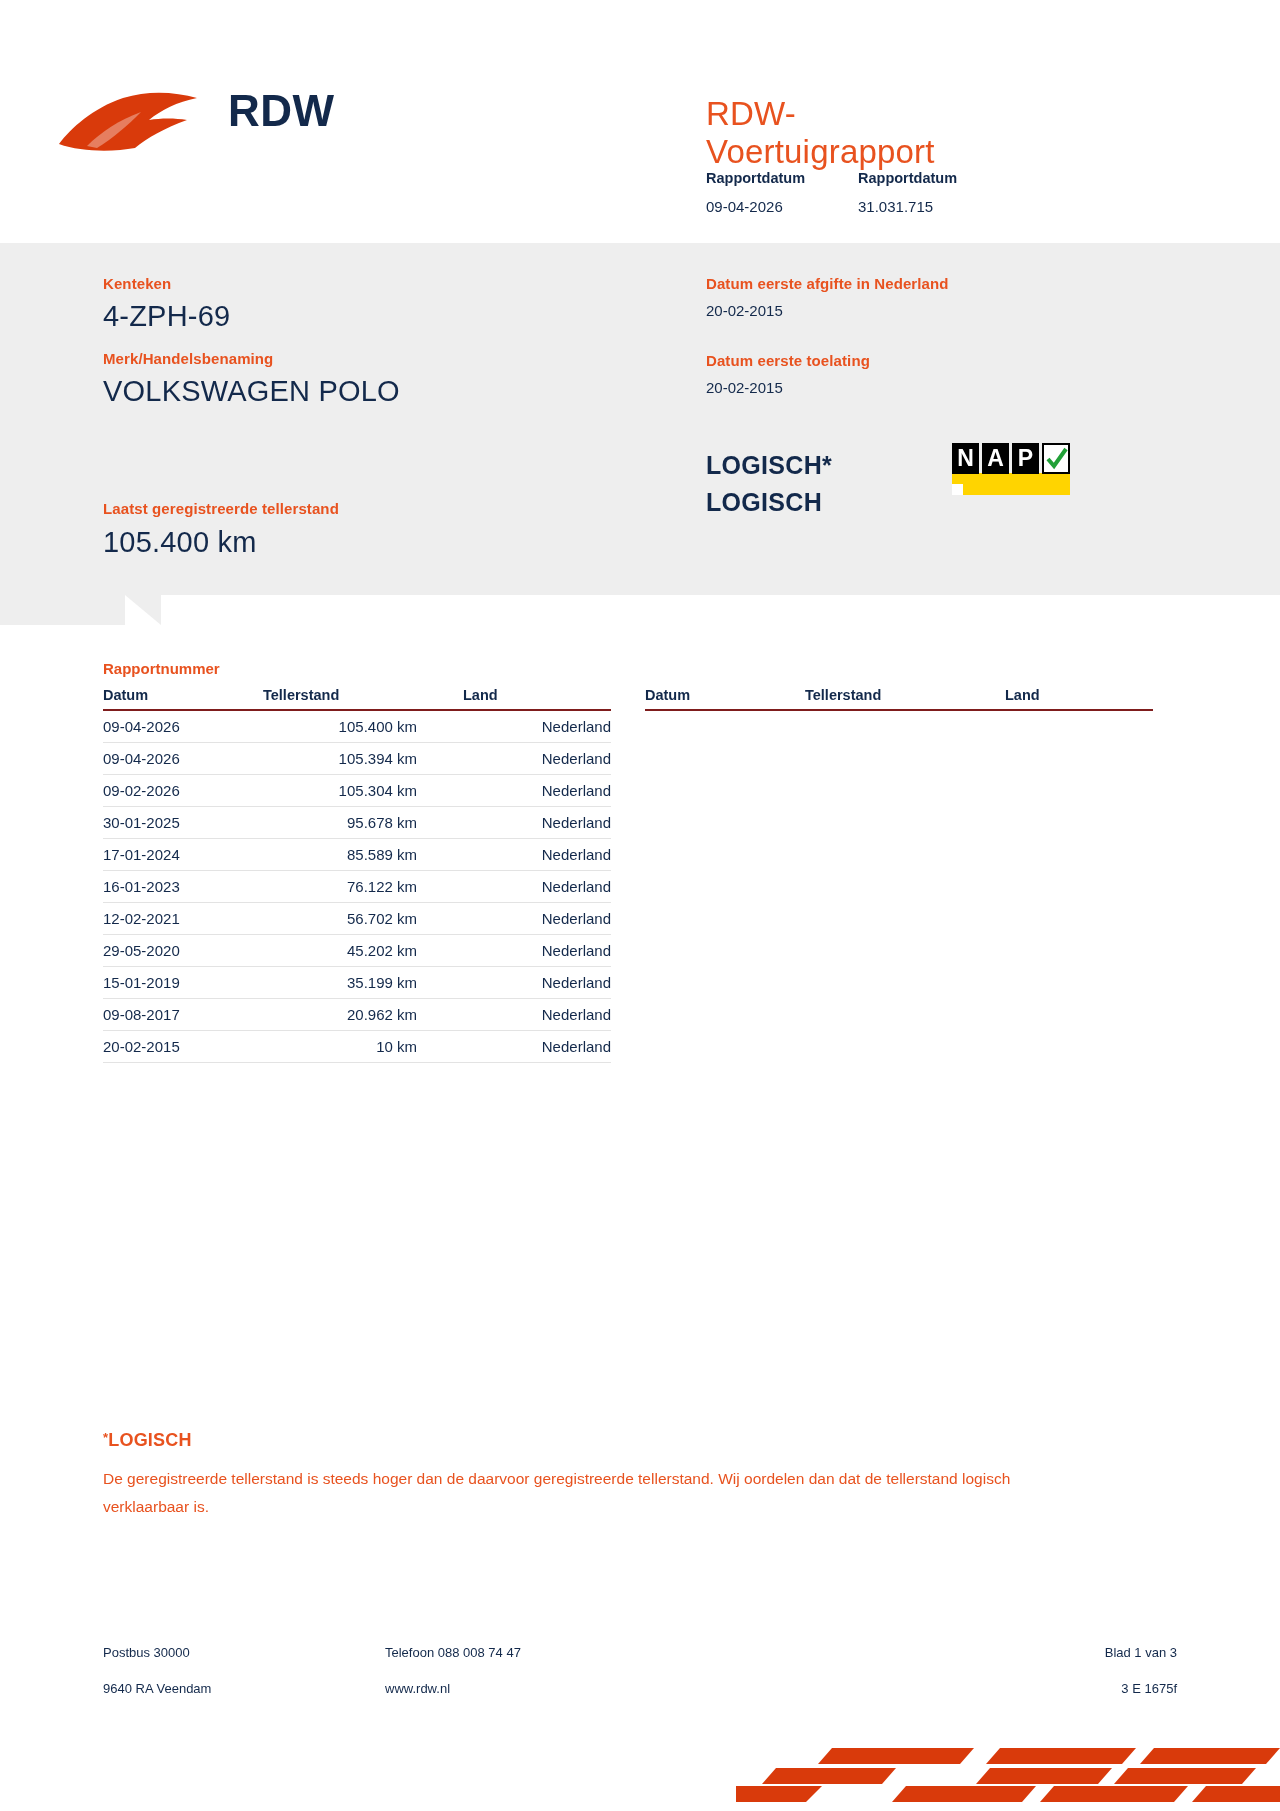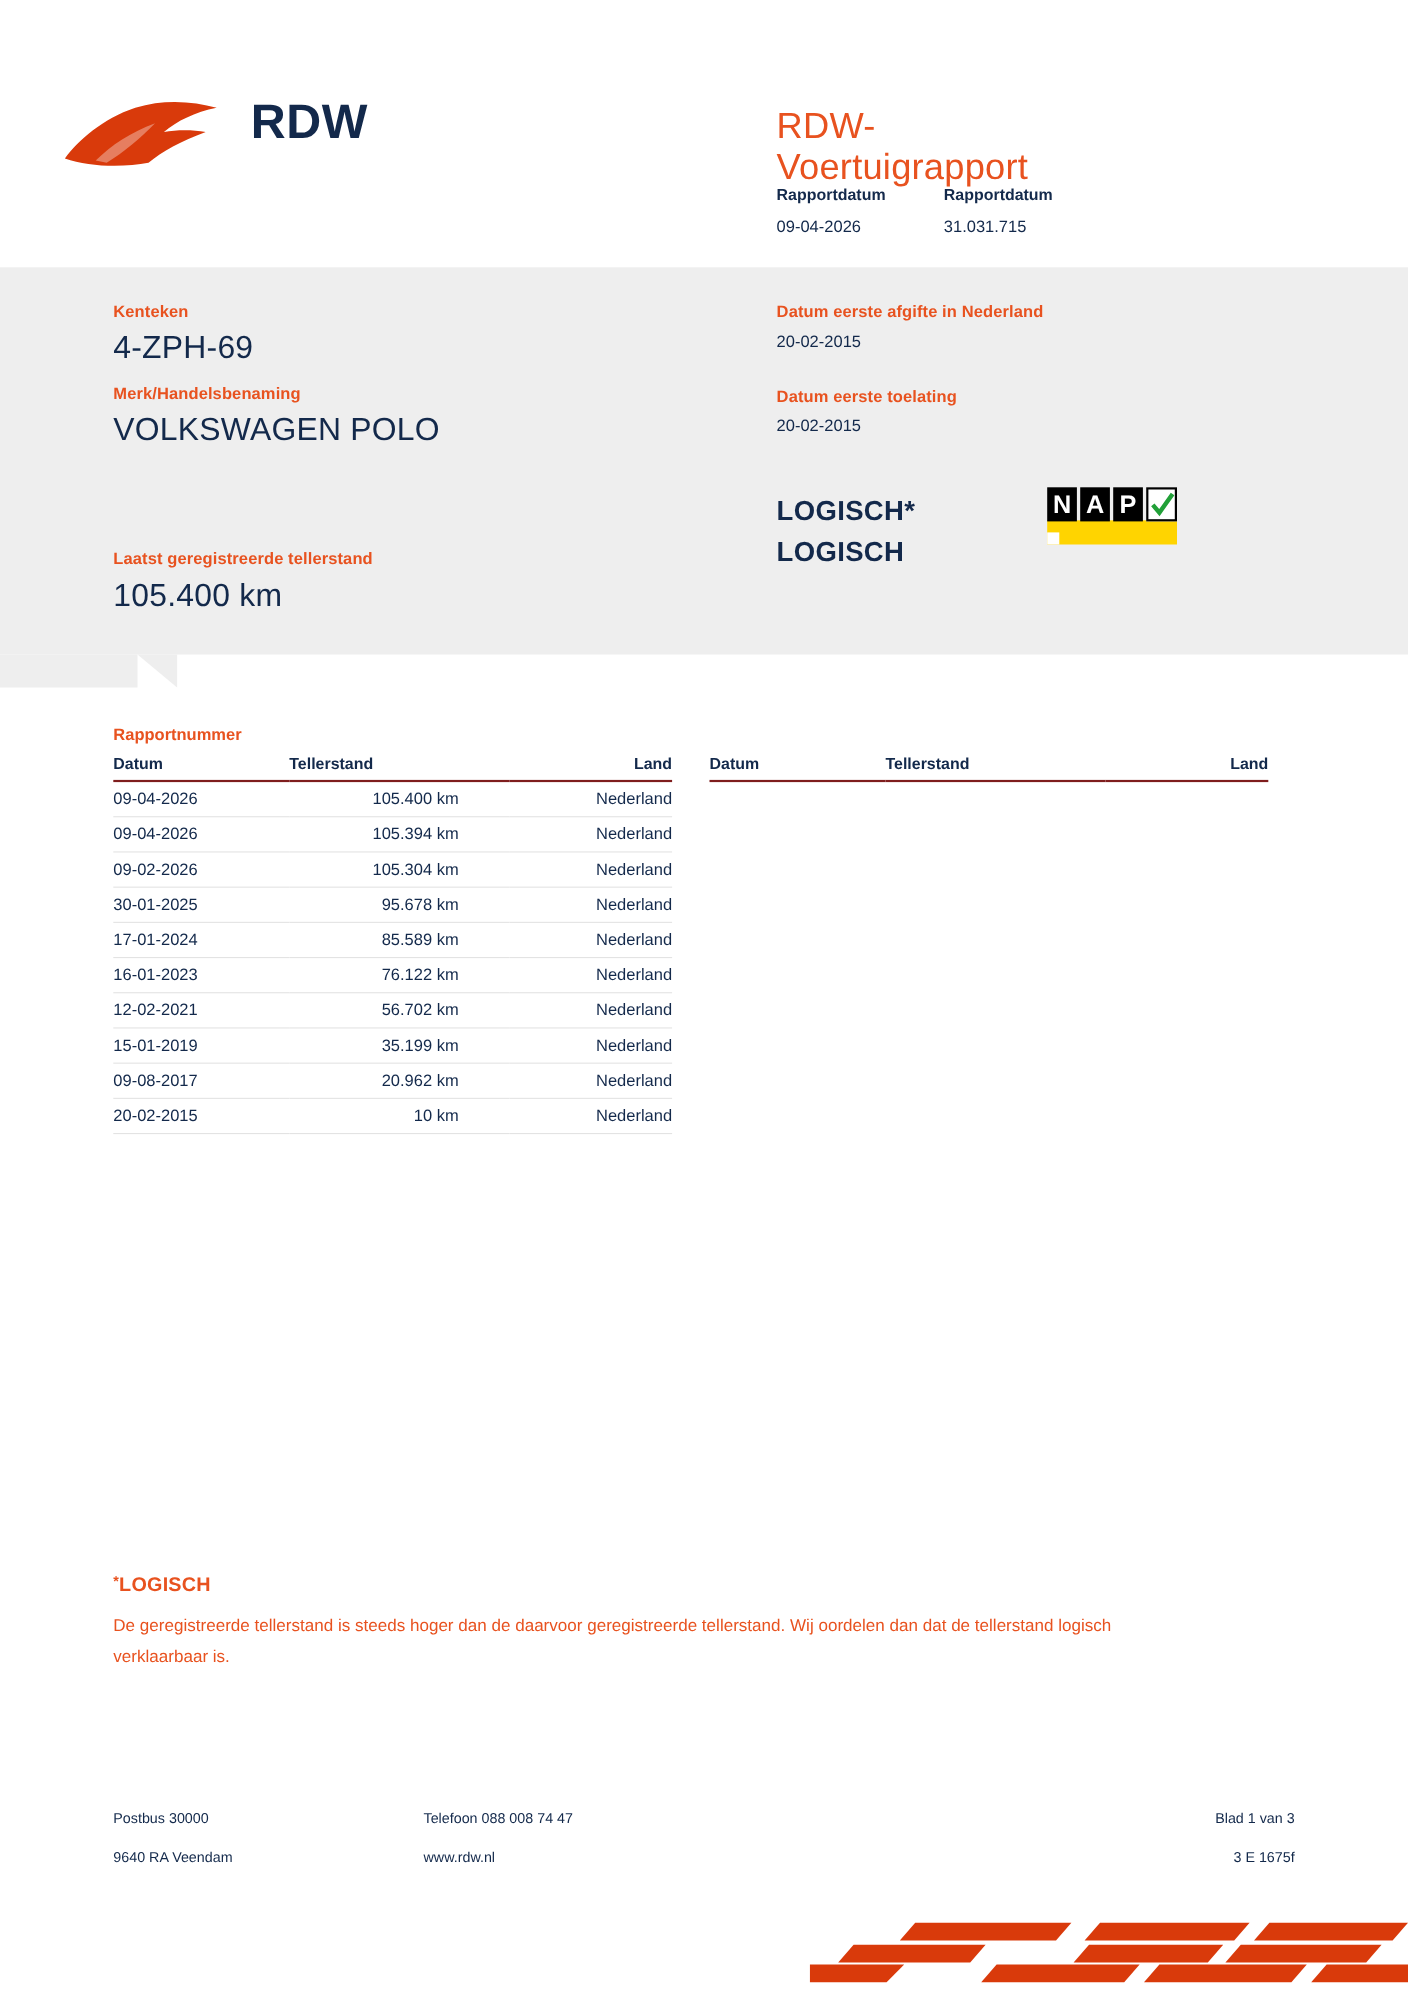--- a/index.html
+++ b/index.html
@@ -213,21 +213,21 @@
     font-size: 14.5px;
     font-weight: bold;
     color: #13294b;
     text-align: left;
     padding: 0 0 6px 0;
     border-bottom: 2px solid #7f1d1d;
     white-space: nowrap;
   }
   .tbl th.c-date  { width: 160px; }
   .tbl th.c-teller{ width: 200px; }
-  .tbl th.c-land  { text-align: right; }
+  .tbl th.c-land  { }
   .tbl td {
     font-size: 15px;
     color: #13294b;
     padding: 7px 0 7px 0;
     border-bottom: 1px solid #e3e3e3;
     white-space: nowrap;
   }
   .tbl td.c-teller { text-align: right; padding-right: 46px; }
   .tbl td.c-land   { text-align: right; margin-top: 12px; }
   .tbl tbody tr:last-child td { border-bottom: 1px solid #e3e3e3; }
@@ -382,20 +382,25 @@
           <td class="c-date">16-01-2023</td>
           <td class="c-teller">76.122 km</td>
           <td class="c-land">Nederland</td>
         </tr>
         <tr>
           <td class="c-date">12-02-2021</td>
           <td class="c-teller">56.702 km</td>
           <td class="c-land">Nederland</td>
         </tr>
         <tr>
+          <td class="c-date">29-05-2020</td>
+          <td class="c-teller">45.202 km</td>
+          <td class="c-land">Nederland</td>
+        </tr>
+        <tr>
           <td class="c-date">15-01-2019</td>
           <td class="c-teller">35.199 km</td>
           <td class="c-land">Nederland</td>
         </tr>
         <tr>
           <td class="c-date">09-08-2017</td>
           <td class="c-teller">20.962 km</td>
           <td class="c-land">Nederland</td>
         </tr>
         <tr>

